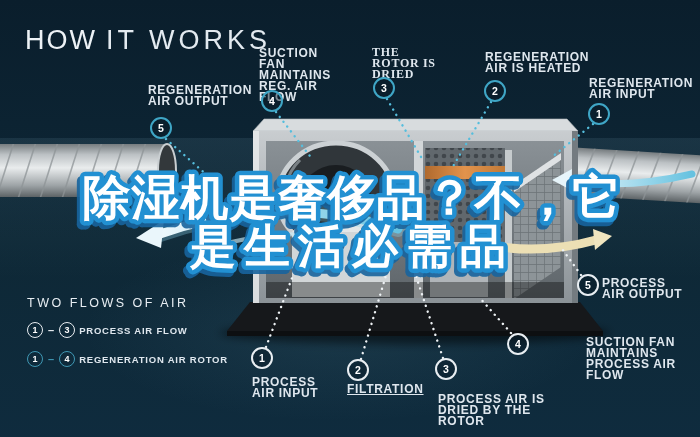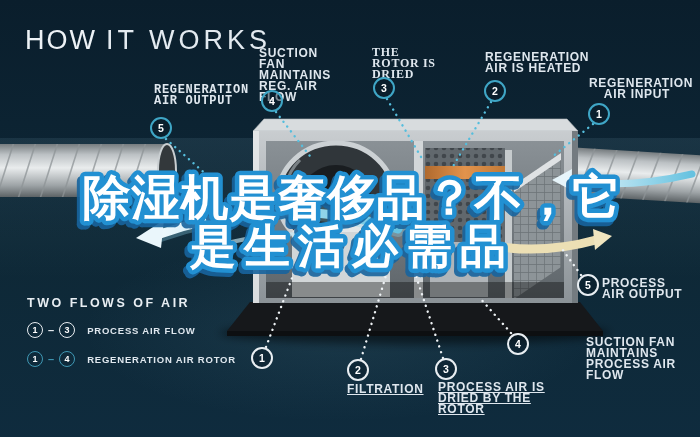--- a/index.html
+++ b/index.html
@@ -18,29 +18,29 @@
   .title .bold{font-weight:400;letter-spacing:2px;margin-right:9px;}
   .title .light{font-weight:300;letter-spacing:4px;color:#e3eaf0;}
   .label{position:absolute;z-index:6;font-size:12px;font-weight:700;letter-spacing:.7px;
     line-height:11px;color:#dfe7ee;text-transform:uppercase;}
   .badge{position:absolute;z-index:6;width:22px;height:22px;border-radius:50%;
     display:flex;align-items:center;justify-content:center;box-sizing:border-box;
     font-size:10.5px;font-weight:700;color:#fff;background:rgba(9,27,40,.45);}
   .badge.cyan{border:2px solid #3fa6c6;}
   .badge.white{border:2px solid #e9eef2;}
   .legend{position:absolute;left:27px;top:296px;z-index:6;}
-  .legend-heading{font-size:12.5px;font-weight:700;letter-spacing:2.5px;color:#e8eef3;margin-bottom:12px;}
+  .legend-heading{font-size:12.5px;font-weight:400;letter-spacing:2.5px;color:#e8eef3;margin-bottom:12px;}
   .legend-row{display:flex;align-items:center;margin-bottom:13px;height:16px;}
   .lc{width:16px;height:16px;border-radius:50%;box-sizing:border-box;display:flex;
     align-items:center;justify-content:center;font-size:9px;font-weight:700;color:#fff;}
   .lc.proc{border:1.6px solid #e9eef2;}
   .lc.regen{border:1.6px solid #3f98b4;}
   .legend-dash{margin:0 5px;font-size:11px;font-weight:700;}
   .legend-dash.proc{color:#e9eef2;} .legend-dash.regen{color:#3f98b4;}
-  .legend-text{margin-left:12px;font-size:9.5px;font-weight:700;letter-spacing:.8px;color:#dfe7ee;}
+  .legend-text{margin-left:4px;font-size:9.5px;font-weight:700;letter-spacing:.8px;color:#dfe7ee;}
   .cn-text{font-weight:900;}
 </style>
 </head>
 <body>
 
 <div class="stage">
   <div class="bg-floor"></div>
   <div class="bg-glow"></div>
 
   <svg class="scene-svg" width="700" height="437" viewBox="0 0 700 437">
@@ -196,42 +196,43 @@
     <g filter="url(#blueDrop)" class="cn-text" font-family="sans-serif" font-weight="900" fill="#ffffff" stroke="#2190d2" stroke-linejoin="round" paint-order="stroke" text-anchor="middle">
       <text x="352" y="214" font-size="48" stroke-width="9" letter-spacing="1">除湿机是奢侈品？不，它</text>
       <text x="352" y="262" font-size="46" stroke-width="9" letter-spacing="8">是生活必需品</text>
     </g>
   </svg>
 
   <div class="title">
     <span class="bold">HOW</span><span class="light">IT WORKS</span>
   </div>
 
-  <div class="label" style="left:154px;top:85px;width:96px;font-family:Liberation Mono, monospace;">REGENERATION AIR OUTPUT</div>
+  <div class="label" style="left:148px;top:85px;width:96px;">REGENERATION AIR OUTPUT</div>
   <div class="badge cyan" style="left:150px;top:117px;">5</div>
 
   <div class="label" style="left:259px;top:48px;width:86px;">SUCTION FAN MAINTAINS REG. AIR FLOW</div>
   <div class="badge cyan" style="left:261px;top:90px;">4</div>
 
   <div class="label" style="left:372px;top:47px;width:72px;font-family:Liberation Serif, serif;">THE ROTOR IS DRIED</div>
   <div class="badge cyan" style="left:373px;top:77px;">3</div>
 
   <div class="label" style="left:485px;top:52px;width:112px;">REGENERATION AIR IS HEATED</div>
   <div class="badge cyan" style="left:484px;top:80px;">2</div>
 
-  <div class="label" style="left:589px;top:78px;width:96px;text-align:center;">REGENERATION AIR INPUT</div>
+  <div class="label" style="left:589px;top:78px;width:96px;">REGENERATION AIR INPUT</div>
   <div class="badge cyan" style="left:588px;top:103px;">1</div>
 
   <div class="badge white" style="left:251px;top:347px;">1</div>
+  <div class="label" style="left:252px;top:377px;width:82px;">PROCESS AIR INPUT</div>
 
   <div class="badge white" style="left:347px;top:359px;">2</div>
   <div class="label" style="left:347px;top:384px;width:80px;text-decoration:underline;">FILTRATION</div>
 
   <div class="badge white" style="left:435px;top:358px;">3</div>
-  <div class="label" style="left:438px;top:382px;width:128px;text-decoration:underline;">PROCESS AIR IS DRIED BY THE ROTOR</div>
+  <div class="label" style="left:438px;top:394px;width:128px;">PROCESS AIR IS DRIED BY THE ROTOR</div>
 
   <div class="badge white" style="left:507px;top:333px;">4</div>
   <div class="label" style="left:538px;top:337px;width:116px;margin-left:48px;">SUCTION FAN MAINTAINS PROCESS AIR FLOW</div>
 
   <div class="badge white" style="left:577px;top:274px;">5</div>
   <div class="label" style="left:602px;top:278px;width:82px;">PROCESS AIR OUTPUT</div>
 
   <div class="legend">
     <div class="legend-heading">TWO FLOWS OF AIR</div>
     <div class="legend-row">

